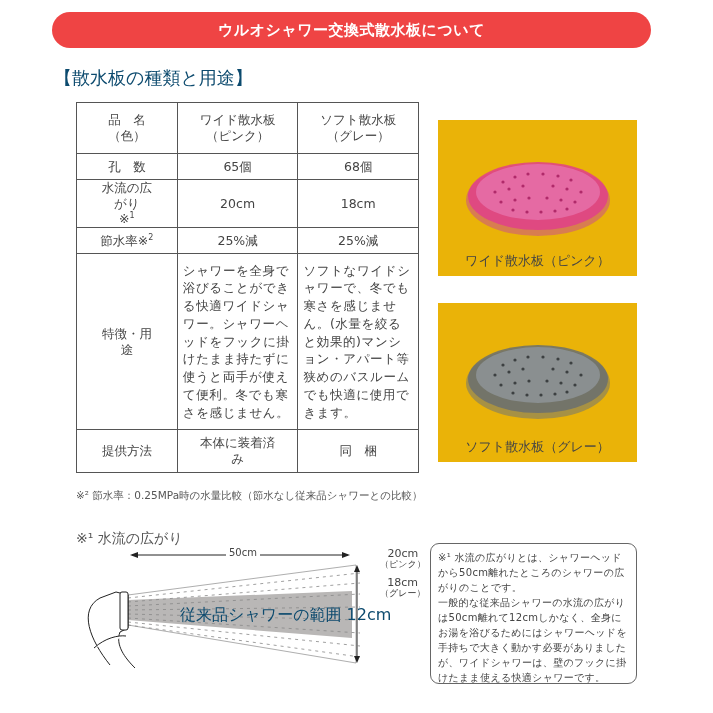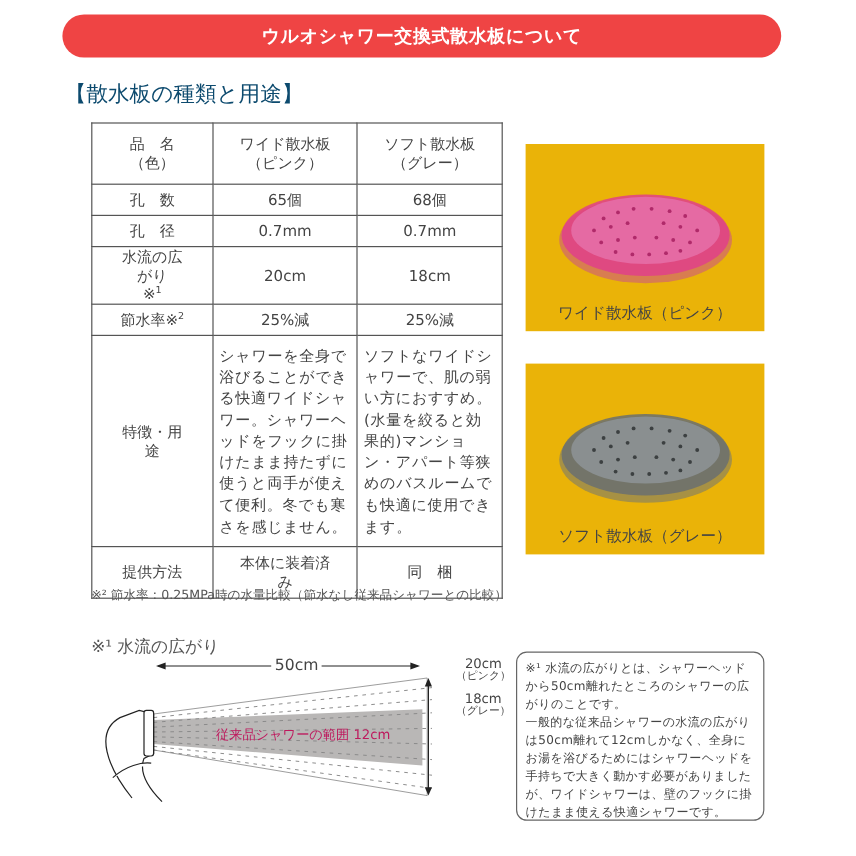--- a/index.html
+++ b/index.html
@@ -45,22 +45,22 @@
   .photo .cap {
     position: absolute; left: 0; right: 0; bottom: 6px; text-align: center;
     font-size: 13px; color: #444;
   }
   .disc { position: absolute; left: 25px; top: 22px; width: 150px; height: 100px; }
 
   .note2 { position: absolute; left: 76px; top: 489px; font-size: 10.5px; color: #555; }
   .note1 { position: absolute; left: 76px; top: 530px; font-size: 14px; color: #555; }
 
   .diagram { position: absolute; left: 70px; top: 540px; width: 360px; height: 170px; }
-  .diag-label-50 { position: absolute; left: 226px; top: 547px; font-size: 13px; color: #444; background: #fff; padding: 0 3px; }
-  .diag-label-range { position: absolute; left: 180px; top: 605px; font-size: 11px; color: #be185d; }
+  .diag-label-50 { position: absolute; left: 226px; top: 547px; font-size: 10px; color: #444; background: #fff; padding: 0 3px; }
+  .diag-label-range { position: absolute; left: 180px; top: 605px; font-size: 16px; color: #0c4a6e; }
   .diag-20 { position: absolute; left: 380px; top: 548px; font-size: 11px; color: #444; text-align: center; line-height: 1.1; }
   .diag-18 { position: absolute; left: 380px; top: 577px; font-size: 11px; color: #444; text-align: center; line-height: 1.1; }
   .diag-sub { font-size: 9px; }
 
   .notebox {
     position: absolute; left: 430px; top: 543px; width: 207px; height: 141px;
     border: 1.2px solid #666; border-radius: 9px; padding: 6px 7px;
     font-size: 10px; line-height: 1.5; color: #444; letter-spacing: 0.3px;
   }
   .notebox p { margin: 0; }
@@ -88,42 +88,37 @@
     <td class="c2">
       <div>ソフト散水板</div>
       <div>（グレー）</div>
     </td>
   </tr>
   <tr class="row-h">
     <td>孔　数</td>
     <td>65個</td>
     <td>68個</td>
   </tr>
-  <tr class="row-h">
-    <td>孔　径</td>
-    <td>0.7mm</td>
-    <td>0.7mm</td>
-  </tr>
   <tr class="row-flow">
     <td>
       <div>水流の広がり</div>
       <div><span>※</span><sup>1</sup></div>
     </td>
     <td>20cm</td>
     <td>18cm</td>
   </tr>
   <tr class="row-save">
     <td><span>節水率※</span><sup>2</sup></td>
     <td>25%減</td>
     <td>25%減</td>
   </tr>
   <tr class="row-feat">
     <td>特徴・用途</td>
     <td class="desc">シャワーを全身で浴びることができる快適ワイドシャワー。シャワーヘッドをフックに掛けたまま持たずに使うと両手が使えて便利。冬でも寒さを感じません。</td>
-    <td class="desc">ソフトなワイドシャワーで、肌の弱い方におすすめ。(水量を絞ると効果的)マンション・アパート等狭めのバスルームでも快適に使用できます。</td>
+    <td class="desc">ソフトなワイドシャワーで、冬でも寒さを感じません。(水量を絞ると効果的)マンション・アパート等狭めのバスルームでも快適に使用できます。</td>
   </tr>
   <tr class="row-supply">
     <td>提供方法</td>
     <td>本体に装着済み</td>
     <td>同　梱</td>
   </tr>
 </tbody>
   </table>
 
 <div class="photo p1">

